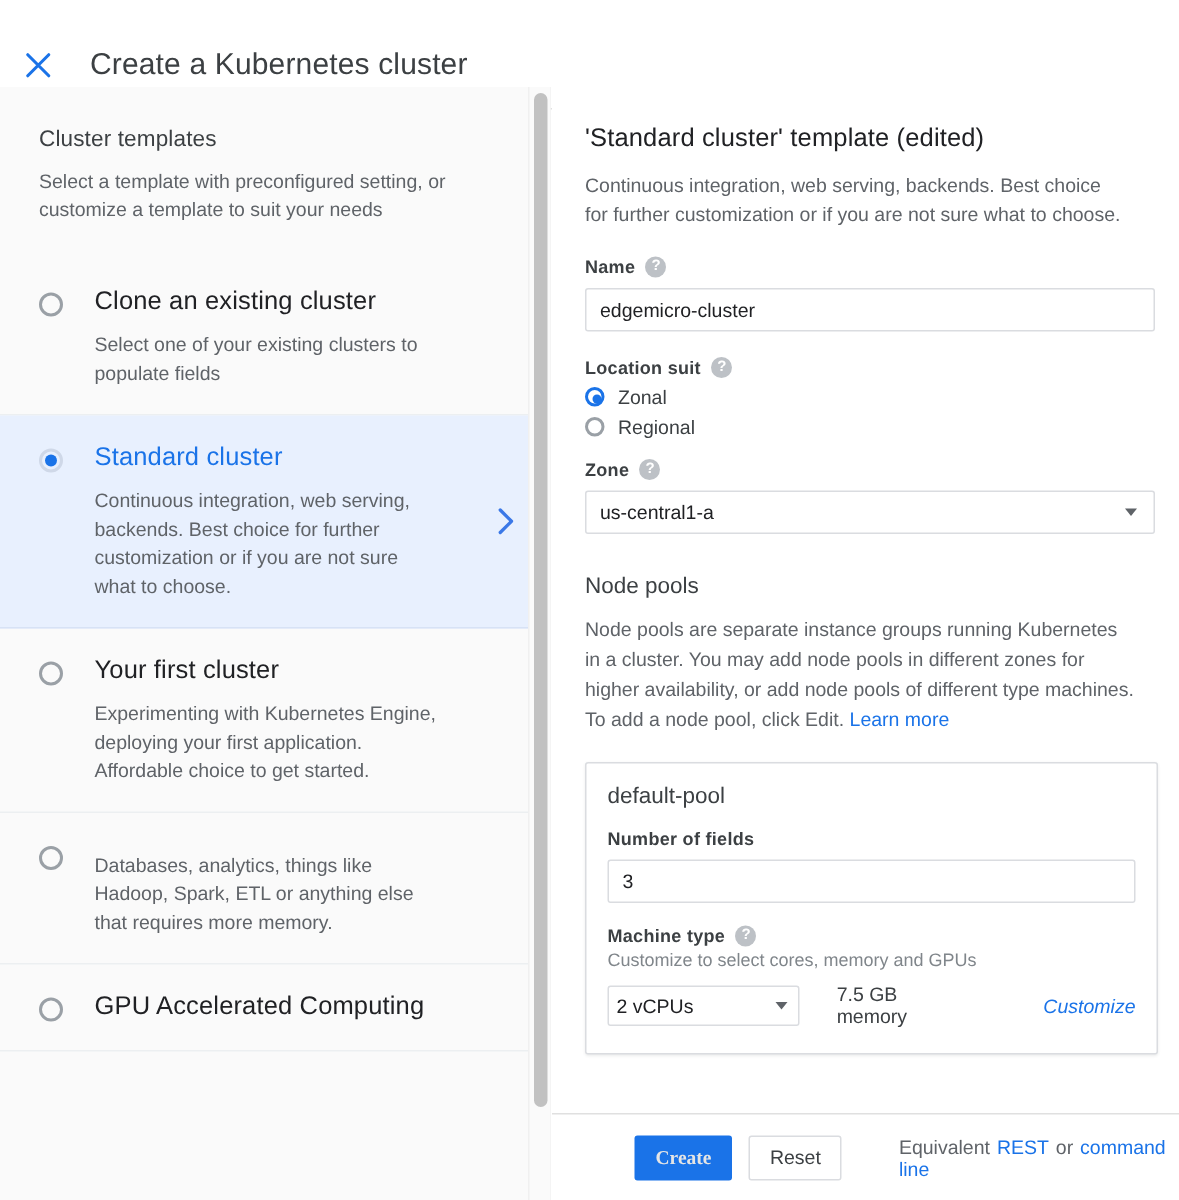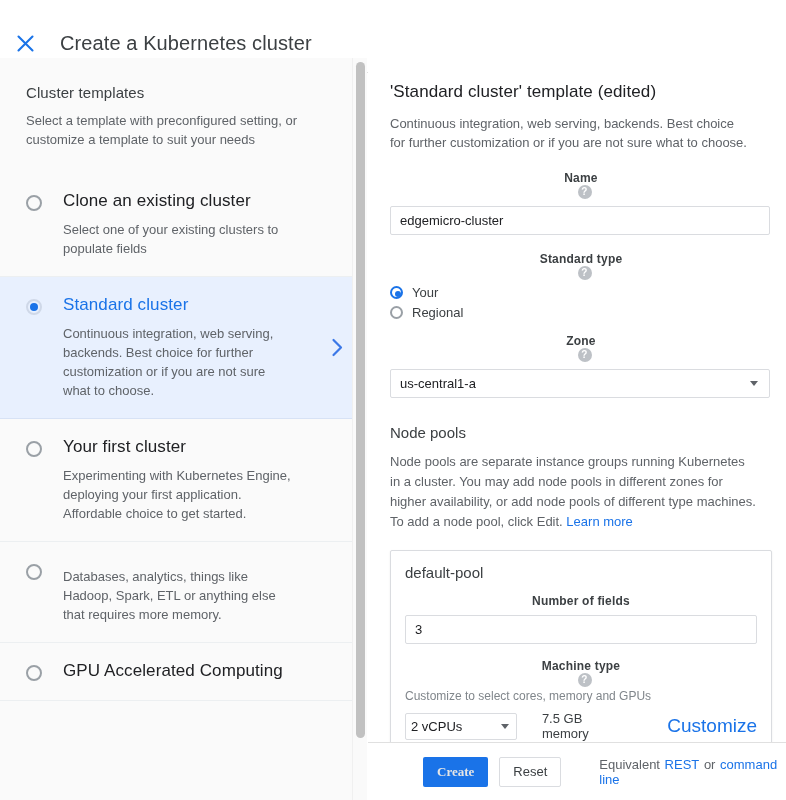--- a/index.html
+++ b/index.html
@@ -135,21 +135,21 @@
   }
   #panel-desc {
     margin: 12px 0 0 0;
     font-size: 13px; line-height: 19px; color: #5f6368;
     max-width: 358px;
   }
 
   .field-label {
     font-size: 12px; font-weight: 700; color: #3c4043;
     letter-spacing: .2px;
-    display: flex; align-items: center; flex-direction: column;
+    display: flex; align-items: center;
   }
   .help-ico {
     display: inline-flex; align-items: center; justify-content: center;
     width: 14px; height: 14px; border-radius: 50%;
     background: #bdc1c6; color: #fff;
     font-size: 10px; font-weight: 700;
     margin-left: 7px; line-height: 1;
     font-family: "Liberation Sans", sans-serif;
   }
 
@@ -221,21 +221,21 @@
   .mt-row { display: flex; align-items: center; margin-top: 8px; }
   .select-sm {
     width: 128px; height: 27px;
     border: 1px solid #dadce0; border-radius: 2px;
     background: #fff; padding: 0 5px;
     font-size: 13px; color: #202124;
     display: flex; align-items: center; justify-content: space-between;
     cursor: pointer;
   }
   .mem-txt { margin-left: 25px; font-size: 13px; color: #3c4043; }
-  .cust-link { margin-left: 47px; font-size: 19px; color: #1a73e8; cursor: pointer; }
+  .cust-link { margin-left: 47px; font-size: 13px; color: #1a73e8; cursor: pointer; font-style: italic; }
 
   
   #footer {
     position: absolute; top: 742px; left: 368px;
     width: 418px; height: 58px;
     background: #fff;
     border-top: 1px solid #e0e0e0;
     display: flex; align-items: center;
     padding-left: 35px;
   }
@@ -339,26 +339,26 @@
   <div style="margin-top:19px">
     <div class="field-label">
       <span>Name</span>
       <span class="help-ico">?</span>
     </div>
     <div class="text-input">edgemicro-cluster</div>
   </div>
 
   <div style="margin-top:17px">
     <div class="field-label">
-      <span>Standard type</span>
+      <span>Location suit</span>
       <span class="help-ico">?</span>
     </div>
     <div class="radio-row">
       <span class="radio-sm on"></span>
-      <span class="radio-lbl">Your</span>
+      <span class="radio-lbl">Zonal</span>
     </div>
     <div class="radio-row">
       <span class="radio-sm"></span>
       <span class="radio-lbl">Regional</span>
     </div>
   </div>
 
   <div style="margin-top:14px">
     <div class="field-label">
       <span>Zone</span>

